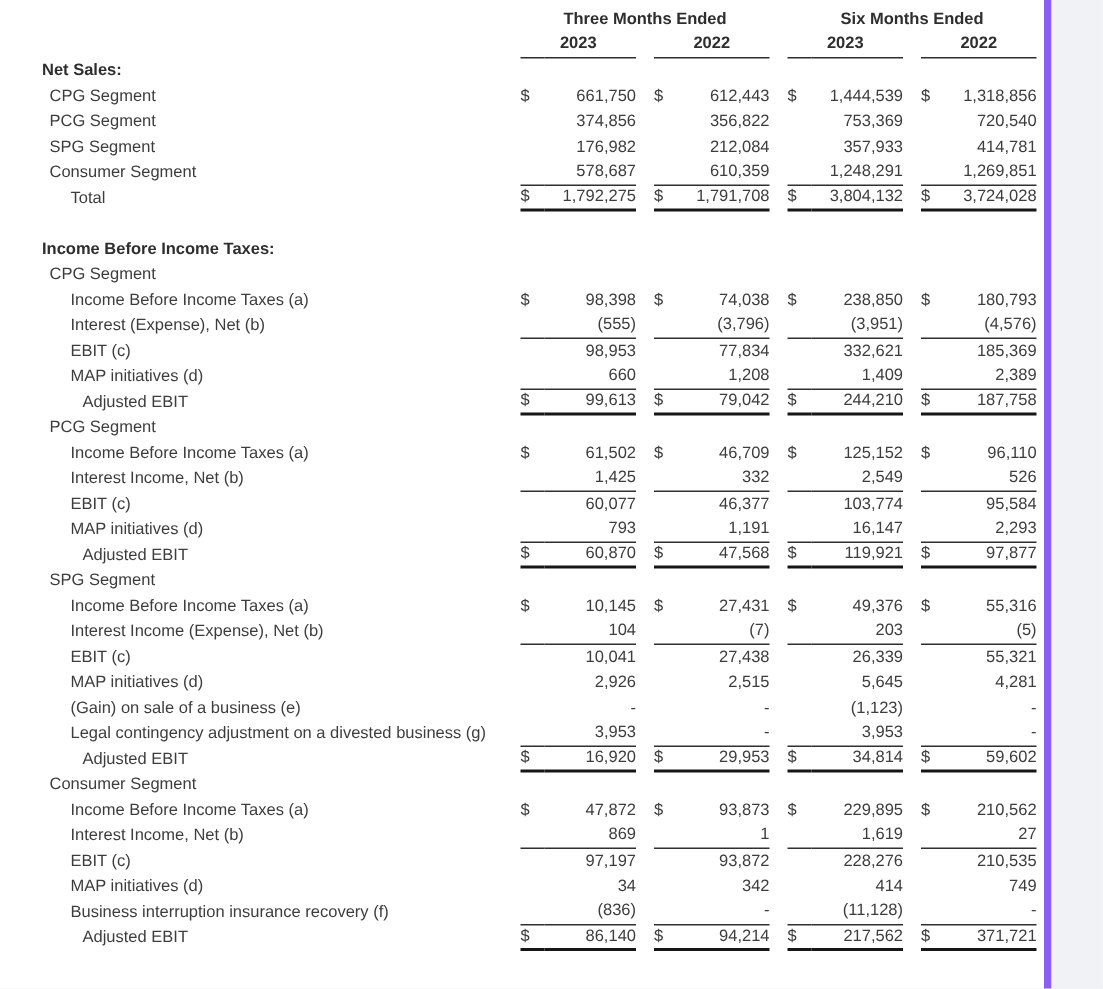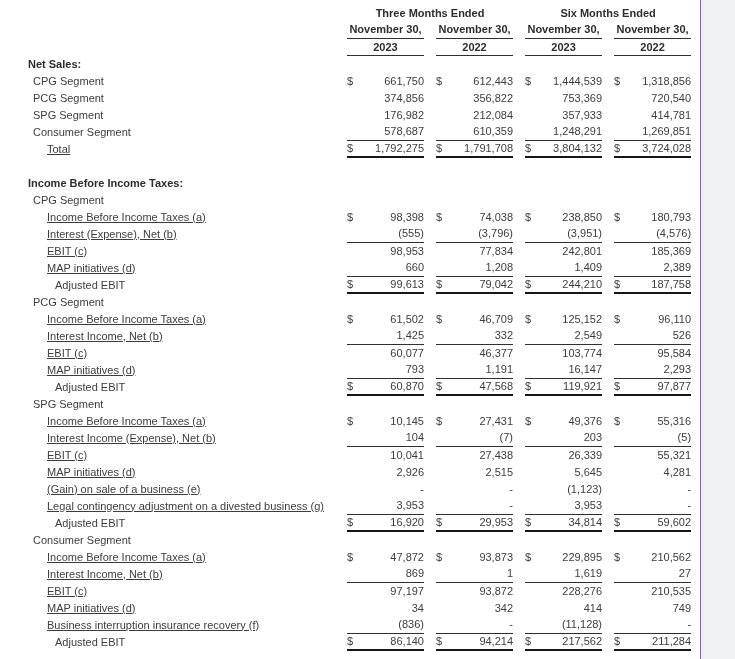--- a/index.html
+++ b/index.html
@@ -7,21 +7,21 @@
     width: 735px; height: 659px;
     font-family: "Liberation Sans", "DejaVu Sans", sans-serif;
     background: #f1f2f5;
     overflow: hidden;
   }
   .page {
     position: absolute;
     left: 0; top: 0;
     width: 701px; height: 659px;
     background: #ffffff;
-    border-right: 1px solid #8b5cf6;
+    border-right: 5px solid #8b5cf6;
     overflow: hidden;
   }
   table.fin {
     border-collapse: collapse;
     table-layout: fixed;
     margin: 4px 0 0 20px;
     width: 671px;
     font-size: 11px;
     color: #3d3d3d;
   }
@@ -39,21 +39,21 @@
   td.datecell, td.yearcell {
     text-align: center;
     font-weight: bold;
     color: #2e2e2e;
     border-bottom: 1px solid #2f2f2f;
   }
   td.lbl { text-align: left; }
   td.lbl.bold { font-weight: bold; color: #2e2e2e; }
   td.lbl.ind0 { padding-left: 8px; }
   td.lbl.ind1 { padding-left: 13px; }
-  td.lbl.ind2 { padding-left: 27px; text-decoration: underline; }
+  td.lbl.ind2 { padding-left: 27px; }
   td.lbl.ind3 { padding-left: 35px; }
   td.cur { text-align: left; }
   td.num { text-align: right; }
   tr.rule-above td.cur, tr.rule-above td.num { border-top: 1px solid #2f2f2f; }
   tr.total-rule td.cur, tr.total-rule td.num { border-bottom: 2.5px solid #161616; }
   tr.spacer { height: 17px; }
   .gutter {
     position: absolute;
     right: 0; top: 0;
     width: 34px; height: 659px;
@@ -81,30 +81,20 @@
     </colgroup>
     <thead>
       <tr>
         <td></td>
         <td colspan="5" class="phead">Three Months Ended</td>
         <td></td>
         <td colspan="5" class="phead">Six Months Ended</td>
       </tr>
       <tr>
         <td></td>
-        <td colspan="2" class="datecell">November 30,</td>
-        <td></td>
-        <td colspan="2" class="datecell">November 30,</td>
-        <td></td>
-        <td colspan="2" class="datecell">November 30,</td>
-        <td></td>
-        <td colspan="2" class="datecell">November 30,</td>
-      </tr>
-      <tr>
-        <td></td>
         <td colspan="2" class="yearcell">2023</td>
         <td></td>
         <td colspan="2" class="yearcell">2022</td>
         <td></td>
         <td colspan="2" class="yearcell">2023</td>
         <td></td>
         <td colspan="2" class="yearcell">2022</td>
       </tr>
     </thead>
     <tbody id="table-body">
@@ -253,21 +243,21 @@
         </tr>
         <tr class="rule-above">
           <td class="lbl ind2">EBIT (c)</td>
           <td class="cur"></td>
           <td class="num">98,953</td>
           <td class="gapcell"></td>
           <td class="cur"></td>
           <td class="num">77,834</td>
           <td class="gapcell"></td>
           <td class="cur"></td>
-          <td class="num">242,801</td>
+          <td class="num">332,621</td>
           <td class="gapcell"></td>
           <td class="cur"></td>
           <td class="num">185,369</td>
         </tr>
         <tr>
           <td class="lbl ind2">MAP initiatives (d)</td>
           <td class="cur"></td>
           <td class="num">660</td>
           <td class="gapcell"></td>
           <td class="cur"></td>
@@ -578,18 +568,18 @@
           <td class="cur">$</td>
           <td class="num">86,140</td>
           <td class="gapcell"></td>
           <td class="cur">$</td>
           <td class="num">94,214</td>
           <td class="gapcell"></td>
           <td class="cur">$</td>
           <td class="num">217,562</td>
           <td class="gapcell"></td>
           <td class="cur">$</td>
-          <td class="num">211,284</td>
+          <td class="num">371,721</td>
         </tr>
       </tbody>
   </table>
 </div>
 <div class="gutter"></div>
 
 </body></html>

